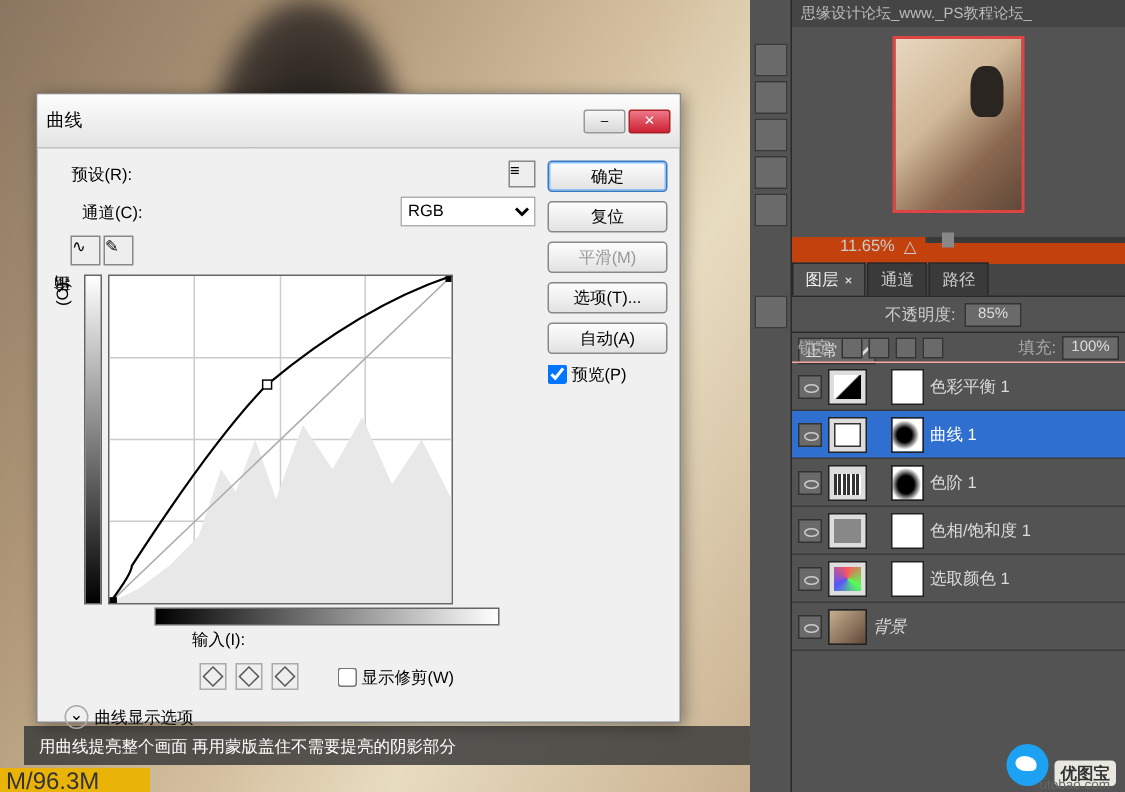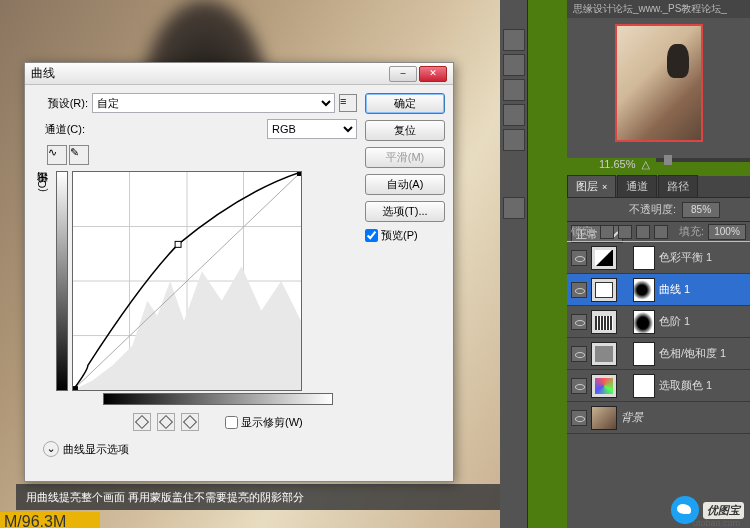--- a/index.html
+++ b/index.html
@@ -4,21 +4,21 @@
 <style>
 *{box-sizing:border-box;margin:0;padding:0;font-family:"Microsoft YaHei",SimSun,sans-serif;font-size:11px;}
 body{width:750px;height:528px;background:#a09080;position:relative;overflow:hidden;}
 .bg-photo{position:absolute;left:0;top:0;width:500px;height:528px;background:linear-gradient(120deg,#8a7560 0%,#b09878 30%,#d4c0a0 55%,#e8dcc0 70%,#c8b090 100%);}
 .bg-photo::before{content:"";position:absolute;left:140px;top:0;width:130px;height:220px;background:radial-gradient(ellipse at center,#2a2520 30%,#4a4038 70%);border-radius:50%;filter:blur(8px);}
 .caption-bar{position:absolute;left:16px;bottom:18px;width:500px;height:26px;background:rgba(60,60,60,.85);color:#fff;display:flex;align-items:center;padding:0 10px;}
 .status-mini{position:absolute;left:0;bottom:0;width:100px;height:16px;background:#eab308;color:#333;font-size:16px;padding:1px 4px;}
 
 
 .dlg{position:absolute;left:24px;top:62px;width:430px;height:420px;background:#f0f0f0;border:1px solid #888;box-shadow:2px 2px 10px rgba(0,0,0,.4);}
-.titlebar{height:22px;background:linear-gradient(#fdfdfd,#e4e4e4);border-bottom:1px solid #c0c0c0;display:flex;align-items:center;padding:0 6px;}
+.titlebar{height:36px;background:linear-gradient(#fdfdfd,#e4e4e4);border-bottom:1px solid #c0c0c0;display:flex;align-items:center;padding:0 6px;}
 .titlebar .ttl{flex:1;font-size:12px;}
 .tbtn{width:28px;height:16px;margin-left:2px;border:1px solid #999;border-radius:2px;background:linear-gradient(#f8f8f8,#d8d8d8);text-align:center;line-height:13px;font-size:9px;}
 .tbtn.close{background:linear-gradient(#e78,#c23);color:#fff;border-color:#a22;}
 .dlg-body{display:flex;padding:8px;gap:8px;}
 .left{flex:1;}
 .right{width:80px;display:flex;flex-direction:column;gap:6px;}
 .row{display:flex;align-items:center;margin-bottom:6px;gap:4px;justify-content:space-between;}
 .row label{width:55px;text-align:right;}
 select{height:20px;border:1px solid #abadb3;background:#fff;}
 select.preset{flex:1;}
@@ -37,21 +37,21 @@
 .input-lbl{margin-left:95px;margin-top:2px;}
 .droppers{display:flex;gap:6px;margin:8px 0 0 100px;align-items:center;}
 .drop{width:18px;height:18px;border:1px solid #aaa;background:#eee;position:relative;}
 .drop::after{content:"";position:absolute;left:3px;top:3px;width:8px;height:8px;border:1px solid #555;transform:rotate(-45deg);}
 .chk{display:flex;align-items:center;gap:3px;}
 .chk input{margin:0;}
 .expander{display:flex;align-items:center;gap:4px;margin-top:10px;margin-left:10px;}
 .exp-ico{width:16px;height:16px;border:1px solid #aaa;border-radius:8px;text-align:center;line-height:13px;}
 
 
-.panels{position:absolute;right:0;top:0;width:250px;height:528px;background:#4d7c0f;display:flex;gap:39px;}
+.panels{position:absolute;right:0;top:0;width:250px;height:528px;background:#c2410c;display:flex;}
 .tool-col{width:28px;background:#535353;border-right:1px solid #2a2a2a;padding-top:26px;}
 .tool-col .ticon{width:22px;height:22px;margin:3px auto;background:#6a6a6a;border:1px solid #3a3a3a;}
 .pmain{flex:1;display:flex;flex-direction:column;}
 .watermark{height:18px;background:#454545;color:#bbb;font-size:10px;padding:2px 6px;overflow:hidden;white-space:nowrap;}
 .tabbar{height:22px;background:#454545;display:flex;align-items:flex-end;border-bottom:1px solid #2a2a2a;}
 .tab{padding:3px 8px;background:#3a3a3a;color:#ccc;margin-right:1px;font-size:11px;border:1px solid #2a2a2a;border-bottom:none;}
 .tab.act{background:#535353;color:#eee;}
 .tab .x{margin-left:4px;font-size:9px;}
 .nav-box{height:140px;background:#535353;display:flex;flex-direction:column;align-items:center;padding:6px;}
 .nav-img{width:88px;height:118px;border:2px solid #d44;background:linear-gradient(135deg,#e8d8c0 0%,#d0b898 40%,#8a6850 70%,#604838 100%);position:relative;}
@@ -75,21 +75,21 @@
 .thumb.adj::after{content:"";position:absolute;inset:3px;background:linear-gradient(135deg,#fff 48%,#000 52%);}
 .thumb.curves::after{content:"";position:absolute;inset:3px;border:1px solid #333;background:#fff;}
 .thumb.levels::after{content:"";position:absolute;left:3px;bottom:3px;width:18px;height:14px;background:repeating-linear-gradient(90deg,#333 0 2px,#fff 2px 3px);}
 .thumb.hue::after{content:"";position:absolute;inset:3px;background:#888;}
 .thumb.sel-color::after{content:"";position:absolute;inset:3px;background:conic-gradient(#f55,#5f5,#55f,#f55);}
 .mask{width:22px;height:24px;background:#fff;border:1px solid #222;}
 .mask.cv{background:radial-gradient(circle at 40% 50%,#000 30%,#fff 60%);}
 .mask.lv{background:radial-gradient(ellipse at 45% 55%,#000 35%,#fff 65%);}
 .thumb.photo{background:linear-gradient(135deg,#c8b090,#604838);}
 .link-ic{width:8px;height:16px;}
-.logo{position:absolute;right:6px;bottom:4px;display:flex;align-items:center;gap:4px;color:#1da1f2;font-weight:bold;font-size:16px;font-style:italic;}
+.logo{position:absolute;right:6px;bottom:4px;display:flex;align-items:flex-end;gap:4px;color:#1da1f2;font-weight:bold;font-size:16px;}
 .logo .bird{width:28px;height:28px;background:#1da1f2;border-radius:50%;position:relative;}
 .logo .bird::after{content:"";position:absolute;left:6px;top:8px;width:14px;height:10px;background:#fff;border-radius:60% 80% 40% 70%;}
 .logo-txt{color:#333;background:#e8e8e0;padding:1px 4px;border-radius:3px;}
 .logo-sub{position:absolute;right:10px;bottom:0;font-size:9px;color:#666;}
 </style>
 </head>
 <body>
 
 <div class="bg-photo"></div>
 <div class="caption-bar">用曲线提亮整个画面 再用蒙版盖住不需要提亮的阴影部分</div>
@@ -98,24 +98,23 @@
 <div class="dlg">
   <div class="titlebar">
     <span class="ttl">曲线</span>
     <div class="tbtn">–</div>
     <div class="tbtn close">✕</div>
   </div>
   <div class="dlg-body">
     <div class="left">
       <div class="row">
         <label>预设(R):</label>
-        <select class="preset"><option>自定</option></select>
         <div class="ct" style="width:18px;height:18px;">≡</div>
       </div>
-      <div class="row" style="margin-left:6px;">
+      <div class="row" style="margin-left:16px;">
         <label style="width:46px">通道(C):</label>
         <select class="channel"><option>RGB</option></select>
       </div>
       <div class="curve-tools" style="margin-left:14px;">
         <div class="ct">∿</div>
         <div class="ct">✎</div>
       </div>
       <div class="curve-area">
         <span class="out-lbl">输出(O):</span>
         <div class="vgrad"></div>
@@ -132,40 +131,41 @@
             <path d="M0 220 L20 210 L40 195 L60 175 L75 130 L85 145 L98 110 L112 150 L130 100 L150 130 L170 95 L190 140 L210 110 L230 150 L230 220 Z" fill="#e8e8e8"></path>
             <line x1="0" y1="220" x2="230" y2="0" stroke="#aaa" stroke-width="1"></line>
             <path d="M0 220 Q 15 200 15 195 Q 70 110 106 73 Q 170 20 230 0" fill="none" stroke="#000" stroke-width="1.5"></path>
             <rect x="103" y="70" width="6" height="6" fill="#fff" stroke="#000"></rect>
             <rect x="-1" y="216" width="6" height="6" fill="#000"></rect>
             <rect x="226" y="-2" width="6" height="6" fill="#000"></rect>
           </svg>
         </div>
       </div>
       <div class="hgrad"></div>
+      <div class="input-lbl">输入(I):</div>
       <div class="droppers">
         <div class="drop"></div>
         <div class="drop"></div>
         <div class="drop"></div>
         <label class="chk" style="margin-left:20px">
             <input type="checkbox" style="">
             <span>显示修剪(W)</span>
           </label>
       </div>
       <div class="expander">
         <span class="exp-ico">⌄</span>
         <span>曲线显示选项</span>
       </div>
     </div>
     <div class="right">
       <div class="btn primary">确定</div>
       <div class="btn">复位</div>
       <div class="btn dis">平滑(M)</div>
+      <div class="btn">选项(T)...</div>
       <div class="btn">自动(A)</div>
-      <div class="btn">选项(T)...</div>
       <label class="chk">
           <input type="checkbox" checked="" style="">
           <span>预览(P)</span>
         </label>
     </div>
   </div>
 </div>
 
 <div class="panels">
   <div class="tool-col">

